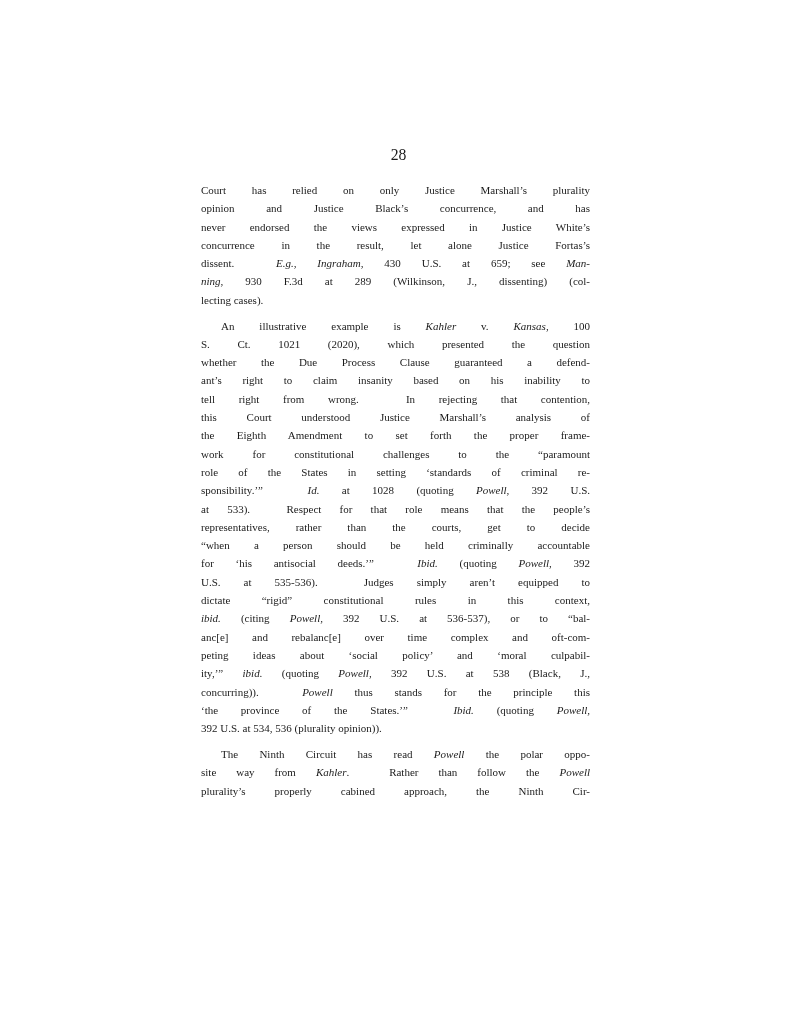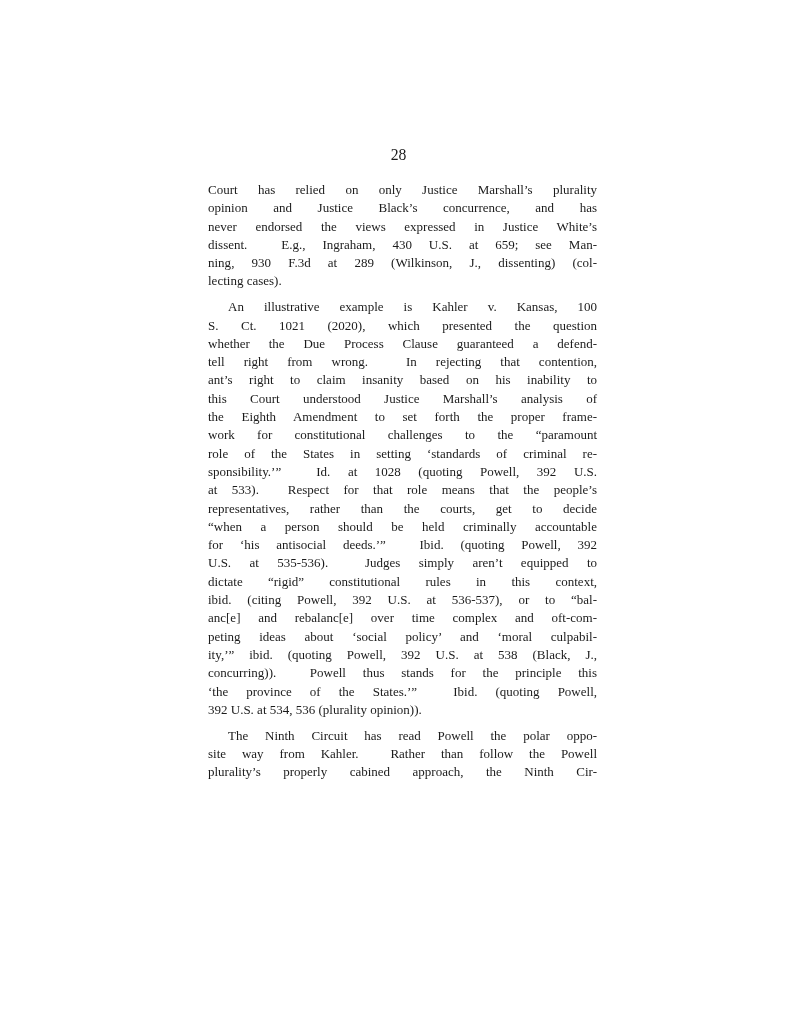--- a/index.html
+++ b/index.html
@@ -20,56 +20,57 @@
     position: absolute;
     left: 204px;
     top: 146px;
     width: 389px;
     text-align: center;
     font-size: 15.7px;
     line-height: 18.3px;
   }
   .body-text {
     position: absolute;
-    left: 208px;
+    left: 201px;
     top: 181px;
     width: 389px;
-    font-size: 13px;
+    font-size: 11px;
   }
   .paragraph { margin: 0; }
   .paragraph + .paragraph { margin-top: 7.5px; }
   .line {
     line-height: 18.3px;
     text-align: justify;
     text-align-last: justify;
   }
   .line.left { text-align-last: left; }
   .line.indent { padding-left: 20px; }
-  .it { }
+  .it { font-style: italic; }
 </style>
 </head>
 <body>
 
 <div class="page">
   <div class="page-number">28</div>
   <div class="body-text">
       <div class="paragraph">
         <div class="line"><span class="rm">Court has relied on only Justice Marshall’s plurality</span></div>
         <div class="line"><span class="rm">opinion and Justice Black’s concurrence, and has</span></div>
         <div class="line"><span class="rm">never endorsed the views expressed in Justice White’s</span></div>
+        <div class="line"><span class="rm">concurrence in the result, let alone Justice Fortas’s</span></div>
         <div class="line"><span class="rm">dissent.&nbsp; </span><span class="it">E.g.</span><span class="rm">, </span><span class="it">Ingraham</span><span class="rm">, 430 U.S. at 659; see </span><span class="it">Man-</span></div>
         <div class="line"><span class="it">ning</span><span class="rm">, 930 F.3d at 289 (Wilkinson, J., dissenting) (col-</span></div>
         <div class="line left"><span class="rm">lecting cases).</span></div>
       </div>
       <div class="paragraph">
         <div class="line indent"><span class="rm">An illustrative example is </span><span class="it">Kahler</span><span class="rm"> v. </span><span class="it">Kansas</span><span class="rm">, 100</span></div>
         <div class="line"><span class="rm">S. Ct. 1021 (2020), which presented the question</span></div>
         <div class="line"><span class="rm">whether the Due Process Clause guaranteed a defend-</span></div>
+        <div class="line"><span class="rm">ant’s right to claim insanity based on his inability to</span></div>
         <div class="line"><span class="rm">tell right from wrong.&nbsp; In rejecting that contention,</span></div>
-        <div class="line"><span class="rm">ant’s right to claim insanity based on his inability to</span></div>
         <div class="line"><span class="rm">this Court understood Justice Marshall’s analysis of</span></div>
         <div class="line"><span class="rm">the Eighth Amendment to set forth the proper frame-</span></div>
         <div class="line"><span class="rm">work for constitutional challenges to the “paramount</span></div>
         <div class="line"><span class="rm">role of the States in setting ‘standards of criminal re-</span></div>
         <div class="line"><span class="rm">sponsibility.’”&nbsp; </span><span class="it">Id.</span><span class="rm"> at 1028 (quoting </span><span class="it">Powell</span><span class="rm">, 392 U.S.</span></div>
         <div class="line"><span class="rm">at 533).&nbsp; Respect for that role means that the people’s</span></div>
         <div class="line"><span class="rm">representatives, rather than the courts, get to decide</span></div>
         <div class="line"><span class="rm">“when a person should be held criminally accountable</span></div>
         <div class="line"><span class="rm">for ‘his antisocial deeds.’”&nbsp; </span><span class="it">Ibid.</span><span class="rm"> (quoting </span><span class="it">Powell</span><span class="rm">, 392</span></div>
         <div class="line"><span class="rm">U.S. at 535-536).&nbsp; Judges simply aren’t equipped to</span></div>

